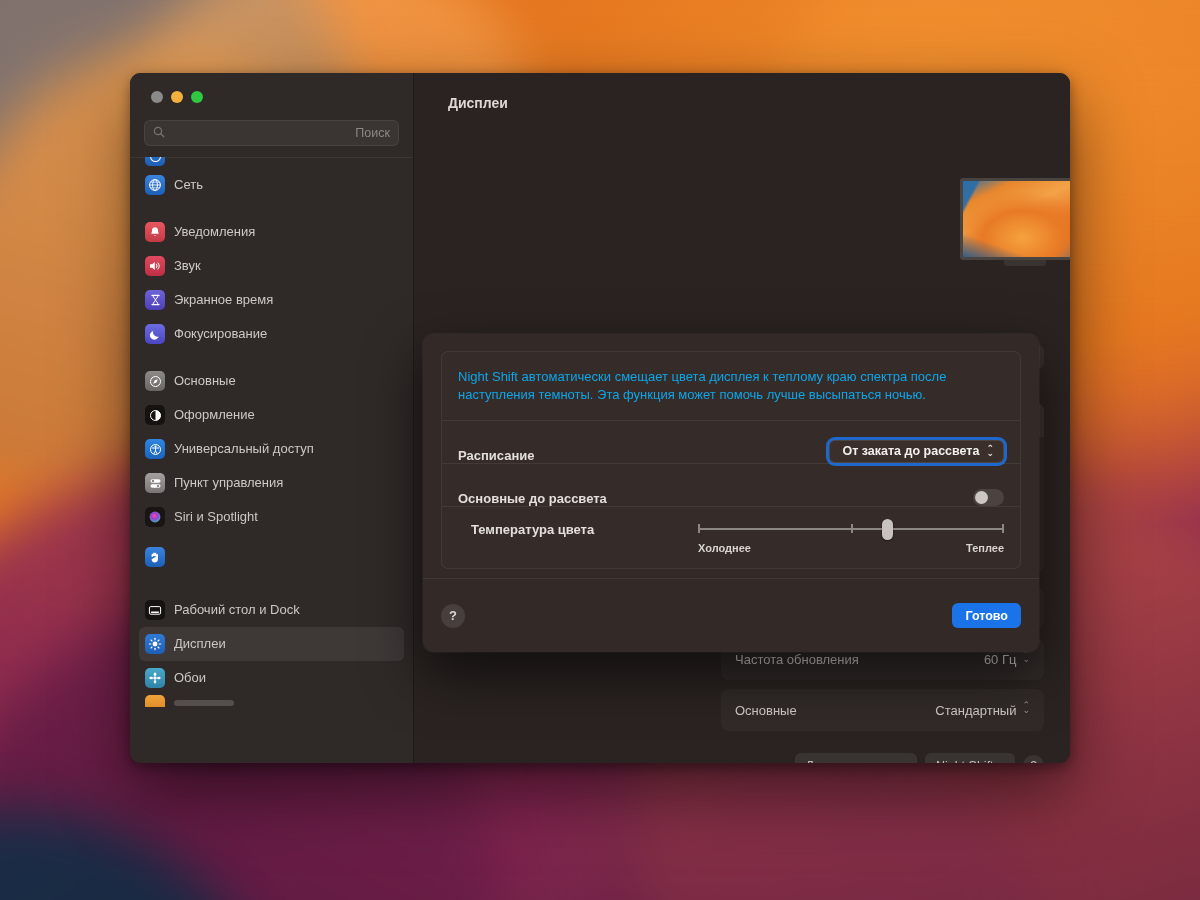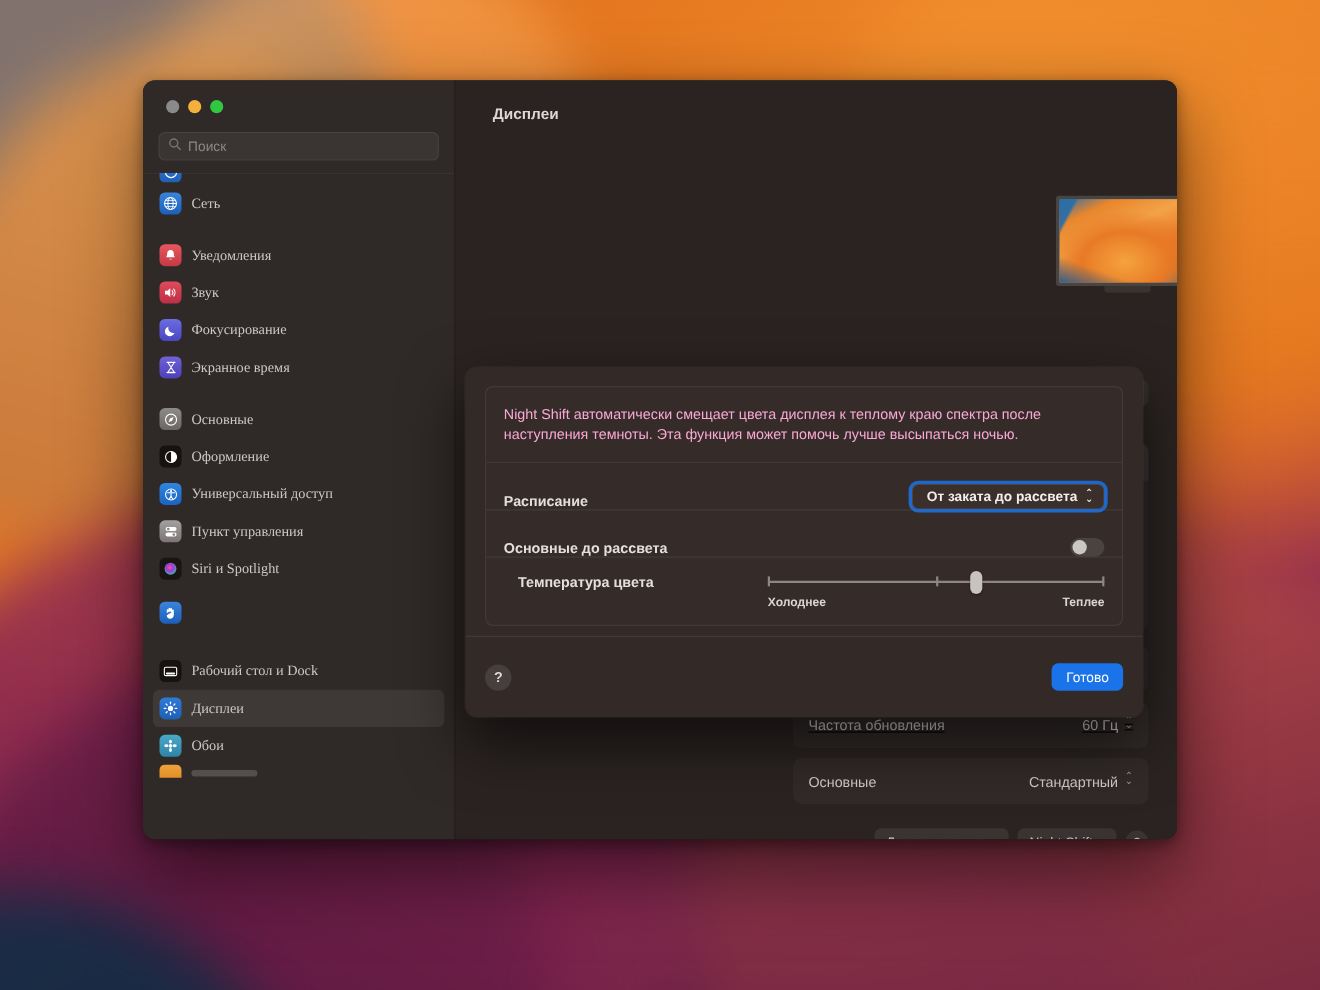--- a/index.html
+++ b/index.html
@@ -108,20 +108,21 @@
     align-items: center;
     padding: 0 8px;
     gap: 6px;
   }
   #search-field .mag { flex: none; opacity: .55; }
   #search-input {
     background: transparent; border: 0; outline: 0;
     color: #d8d4d2; font-size: 12.5px;
     font-family: "Liberation Sans", sans-serif;
     width: 100%;
+    text-align: right;
   }
   #search-input::placeholder { color: #8d8785; }
 
   #sidebar-scroll {
     flex: 1;
     overflow: hidden;
     padding: 0 9px;
     position: relative;
   }
   .sb-divider-top {
@@ -130,21 +131,20 @@
   }
   .sb-item {
     display: flex; align-items: center;
     gap: 9px;
     height: 34px;
     padding: 0 6px;
     border-radius: 6px;
     color: #cdc8c6;
     font-size: 13px;
     white-space: nowrap;
-    font-family: Liberation Serif, serif;
   }
   .sb-item.two-line { height: 46px; align-items: center; }
   .sb-item.selected { background: rgba(255,255,255,.075); }
   .sb-label { line-height: 1.15; }
   .sb-gap { height: 13px; }
   .sb-icon {
     width: 20px; height: 20px; border-radius: 5px;
     flex: none;
     display: flex; align-items: center; justify-content: center;
     color: #fff; font-size: 11px;
@@ -242,21 +242,21 @@
     width: 32px; height: 18px; border-radius: 9px;
     background: rgba(255,255,255,.10);
     position: relative; flex: none;
   }
   .toggle-off::after {
     content: ""; position: absolute;
     left: 2px; top: 2px; width: 14px; height: 14px;
     border-radius: 50%; background: #b8b2af;
   }
   #group-b { top: 514px; height: 42px; }
-  #group-c { top: 565px; height: 42px; text-decoration: underline; }
+  #group-c { top: 565px; height: 42px; }
   #group-d { top: 616px; height: 42px; }
   #bottom-buttons {
     position: absolute; right: 26px; top: 680px;
     display: flex; align-items: center; gap: 8px;
   }
   .btn-plain {
     height: 25px; padding: 0 11px;
     background: rgba(255,255,255,.075);
     border-radius: 6px;
     color: #c6c1bf; font-size: 12.5px;
@@ -281,21 +281,21 @@
   }
   #sheet-body { padding: 17px 18px 0 18px; }
   #sheet-group {
     border: 1px solid rgba(255,255,255,.07);
     border-radius: 7px;
     background: rgba(255,255,255,.012);
     overflow: hidden;
   }
   #ns-description {
     padding: 16px 16px 15px 16px;
-    color: #f9a8d4;
+    color: #0ea5e9;
     font-size: 13px;
     line-height: 1.42;
   }
   .ns-row {
     display: flex; align-items: flex-end; justify-content: space-between;
     padding: 0 16px;
     border-top: 1px solid rgba(255,255,255,.07);
     min-height: 43px;
     color: #e4dfdd; font-size: 13px; font-weight: bold;
   }
@@ -359,21 +359,21 @@
   #sheet-help {
     width: 24px; height: 24px; border-radius: 50%;
     background: rgba(255,255,255,.10);
     color: #ddd8d6; font-size: 13px; font-weight: bold;
     display: flex; align-items: center; justify-content: center;
   }
   #done-button {
     height: 25px; padding: 0 13px;
     border-radius: 6px;
     background: #1a73e8;
-    color: #fff; font-size: 12.5px; font-weight: normal;
+    color: #fff; font-size: 12.5px; font-weight: bold;
     display: flex; align-items: center;
   }
 </style>
 </head>
 <body>
 
 <div id="desktop">
   <div class="wp wp-base"></div>
   <div class="wp">
     <div class="wp-beam b1"></div>
@@ -450,36 +450,36 @@
             <svg width="14" height="12" viewBox="0 0 14 12">
               <path d="M2 4.3h2.1L6.8 2v8L4.1 7.7H2z" fill="#fff"></path>
               <path d="M8.4 4.2a2.6 2.6 0 0 1 0 3.6" fill="none" stroke="#fff" stroke-width="1" stroke-linecap="round"></path>
               <path d="M9.9 2.9a4.6 4.6 0 0 1 0 6.2" fill="none" stroke="#fff" stroke-width="1" stroke-linecap="round"></path>
             </svg>
           </span>
           <span class="sb-label">Звук</span>
         </div>
 
         <div class="sb-item">
-          <span class="sb-icon" style="background:linear-gradient(180deg,#6b6de0,#4a45c4);">
-            <svg width="13" height="13" viewBox="0 0 13 13">
-              <path d="M9.6 8.4A4.3 4.3 0 0 1 4.2 3a4.4 4.4 0 1 0 5.4 5.4z" fill="#fff"></path>
-            </svg>
-          </span>
-          <span class="sb-label">Фокусирование</span>
-        </div>
-
-        <div class="sb-item">
           <span class="sb-icon" style="background:linear-gradient(180deg,#6f63d9,#4d3fb8);">
             <svg width="11" height="12" viewBox="0 0 11 12">
               <path d="M2 1.4h7M2 10.6h7" stroke="#fff" stroke-width="1.3" stroke-linecap="round"></path>
               <path d="M3 1.6c0 2 2.5 3.3 2.5 4.4C5.5 7.1 3 8.4 3 10.4M8 1.6c0 2-2.5 3.3-2.5 4.4 0 1.1 2.5 2.4 2.5 4.4" fill="none" stroke="#fff" stroke-width="1"></path>
             </svg>
           </span>
           <span class="sb-label">Экранное время</span>
+        </div>
+
+        <div class="sb-item">
+          <span class="sb-icon" style="background:linear-gradient(180deg,#6b6de0,#4a45c4);">
+            <svg width="13" height="13" viewBox="0 0 13 13">
+              <path d="M9.6 8.4A4.3 4.3 0 0 1 4.2 3a4.4 4.4 0 1 0 5.4 5.4z" fill="#fff"></path>
+            </svg>
+          </span>
+          <span class="sb-label">Фокусирование</span>
         </div>
 
         <div class="sb-gap"></div>
 
         <div class="sb-item">
           <span class="sb-icon" style="background:linear-gradient(180deg,#8e8a88,#6a6664);">
             <svg width="13" height="13" viewBox="0 0 13 13">
               <circle cx="6.5" cy="6.5" r="5" fill="none" stroke="#fff" stroke-width="1"></circle>
               <path d="M8.8 4.2 5.5 5.5 4.2 8.8l3.3-1.3z" fill="#fff"></path>
             </svg>

